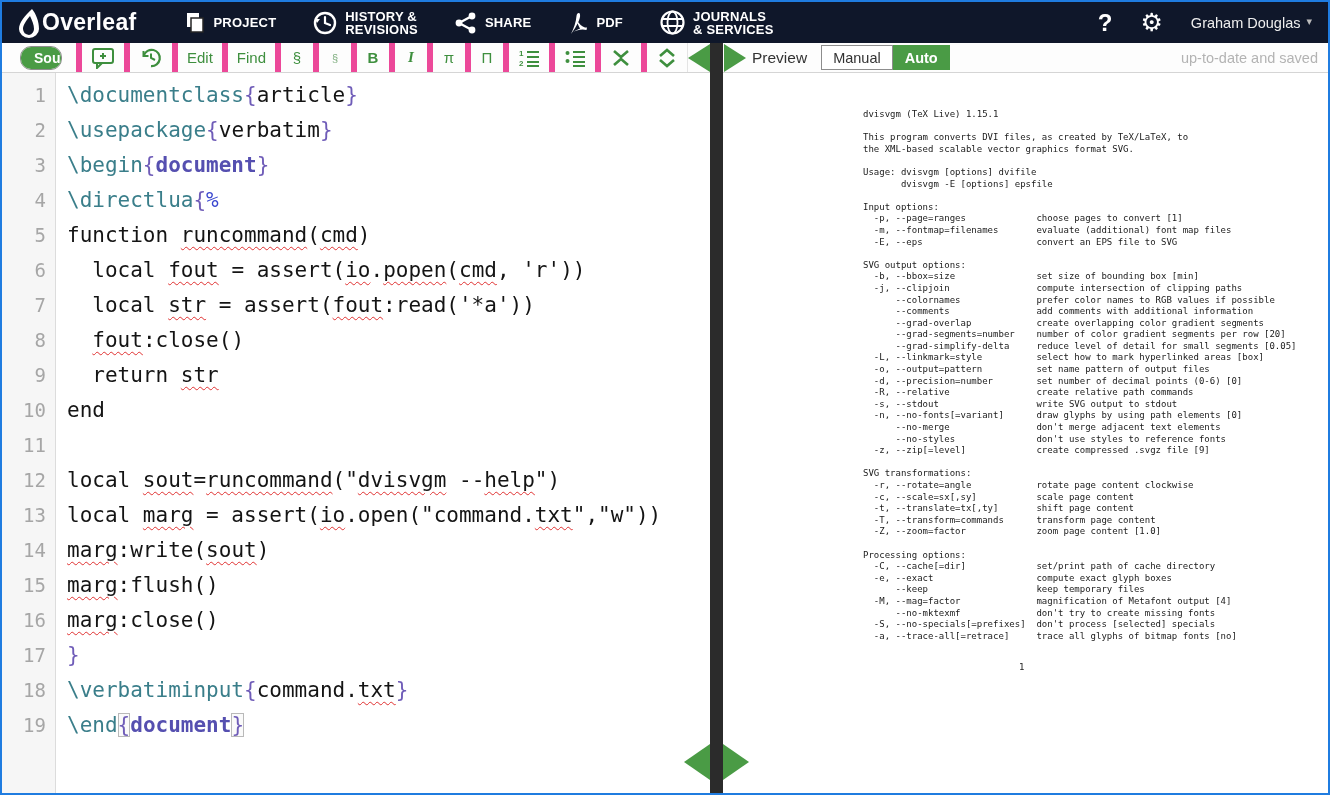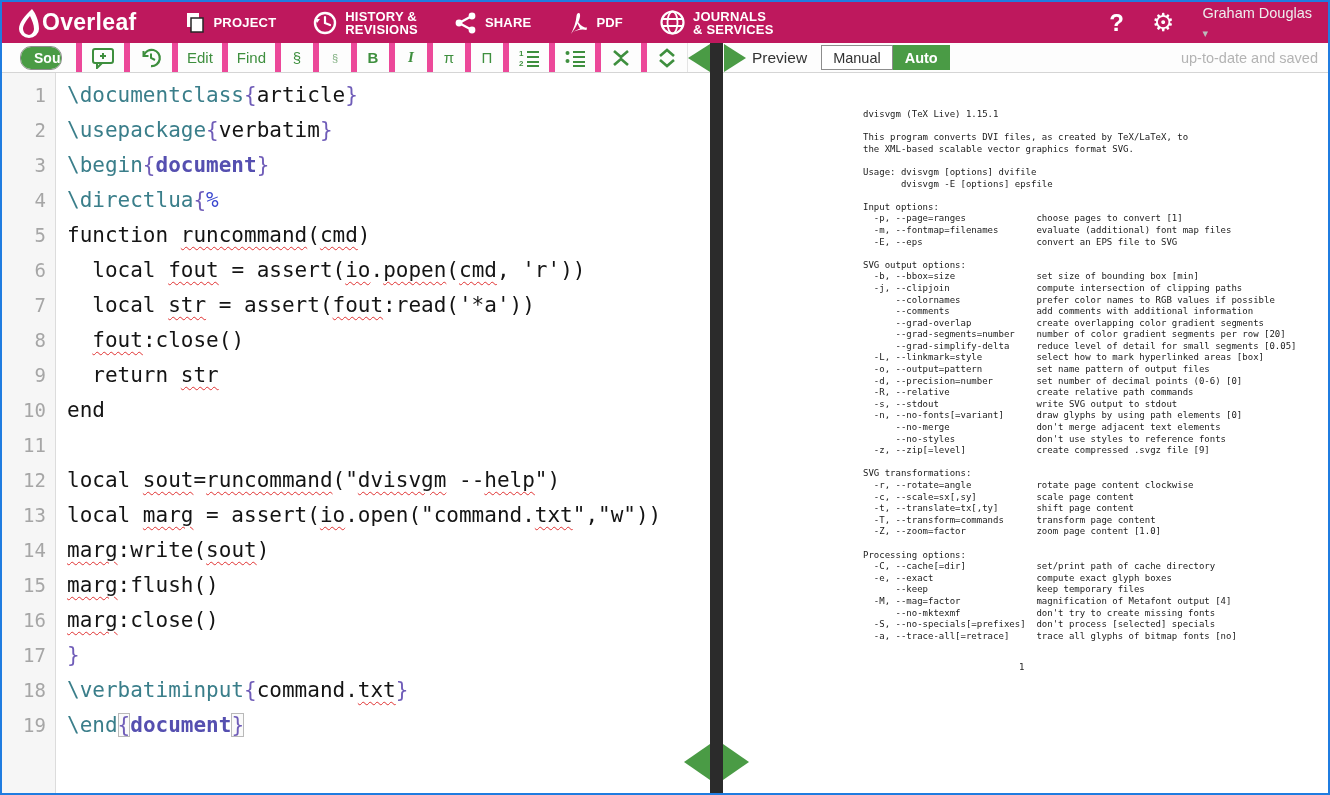--- a/index.html
+++ b/index.html
@@ -1,28 +1,28 @@
 <!DOCTYPE html>
 <html><head>
 <meta charset="utf-8">
 <style>
   * { box-sizing: border-box; margin: 0; padding: 0; }
   html,body { width:1330px; height:795px; font-family:"Liberation Sans",sans-serif; }
   .window { width:1330px; height:795px; border:2px solid #1f7ce0; background:#fff; display:flex; flex-direction:column; overflow:hidden; }
 
   
-  .navbar { height:41px; background:#be185d; display:flex; align-items:center; color:#fff; flex:0 0 41px; }
+  .navbar { height:41px; background:#0f172a; display:flex; align-items:center; color:#fff; flex:0 0 41px; }
   .logo { margin-left:14px; display:flex; align-items:center; }
   .nav-items { display:flex; align-items:center; margin-left:48px; gap:36px; }
   .nav-item { display:flex; align-items:center; gap:7px; cursor:pointer; }
   .nav-label { font-weight:bold; font-size:13px; line-height:13px; letter-spacing:.2px; }
   .nav-right { margin-left:auto; display:flex; align-items:center; gap:28px; margin-right:16px; }
   .help-q { font-weight:bold; font-size:24px; color:#fff; }
   .gear { font-family:"DejaVu Sans",sans-serif; font-size:25px; color:#fff; line-height:1; }
-  .user { font-size:14.5px; color:#eee; display:flex; align-items:flex-start; gap:6px;flex-direction:column; }
+  .user { font-size:14.5px; color:#eee; display:flex; align-items:flex-start; gap:6px; }
 
   
   .main { flex:1; display:flex; min-height:0; position:relative; }
   .left-pane { width:708px; flex:0 0 708px; display:flex; flex-direction:column; min-height:0; }
   .divider { width:13px; flex:0 0 13px; background:#2b2b2b; }
   .right-pane { flex:1; display:flex; flex-direction:column; min-height:0; background:#fff; }
 
   
   .toolbar { height:30px; flex:0 0 30px; background:#fdfdfd; border-bottom:1px solid #d5d5d5; display:flex; align-items:stretch; }
   .srctoggle { display:flex; align-self:center; margin-left:18px; border:1px solid #8d8d8d; border-radius:11px; overflow:hidden; height:24px; }

